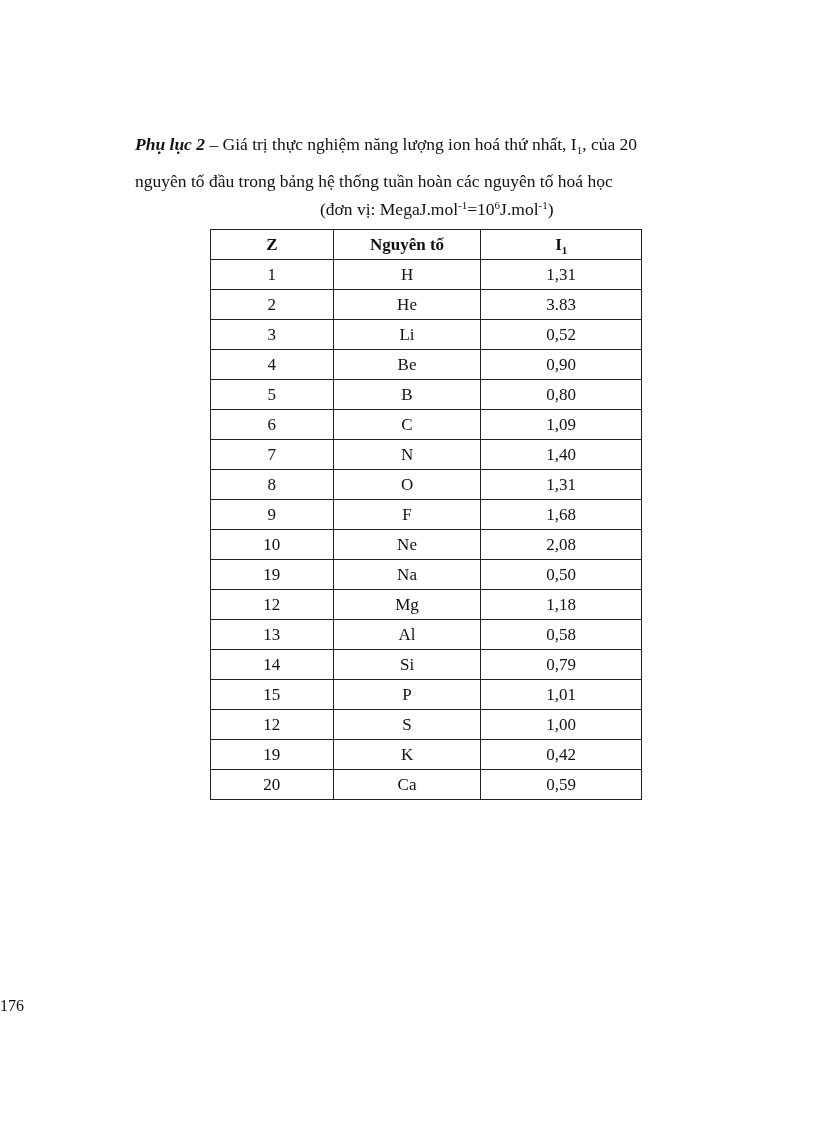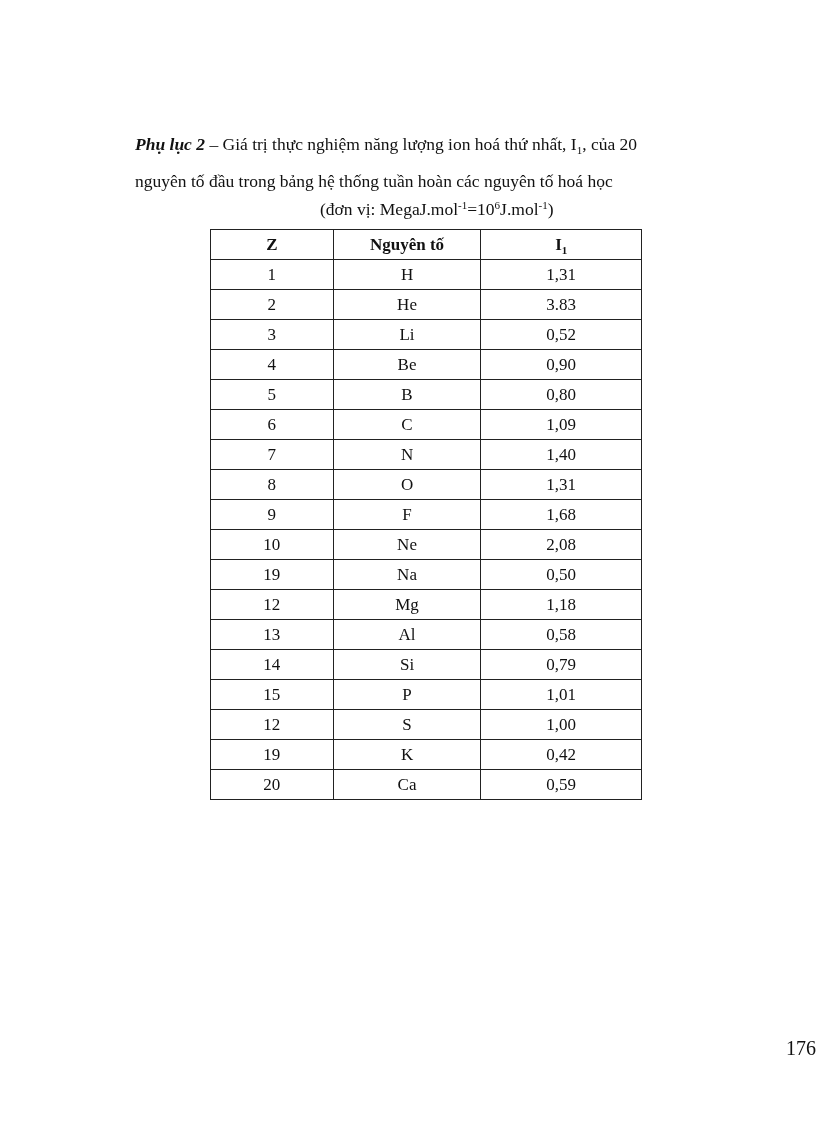--- a/index.html
+++ b/index.html
@@ -48,25 +48,25 @@
       text-align: center;
       vertical-align: middle;
     }
     table.data-table th { font-weight: bold; }
     col.c1 { width: 123px; }
     col.c2 { width: 148px; }
     col.c3 { width: 161px; }
 
     .page-number {
       position: absolute;
-      top: 1037px;
+      top: 997px;
       left: 0;
       width: 896px;
-      text-align: right;
-      font-size: 20px;
+      text-align: left;
+      font-size: 16px;
     }
   </style>
 </head>
 <body>
 
 <div class="caption-line l1">
   <span class="caption-title">Phụ lục 2</span><span> – </span><span>Giá trị thực nghiệm năng lượng ion hoá thứ nhất, I</span><sub>1</sub><span>, của 20</span>
 </div>
 <div class="caption-line l2">nguyên tố đầu trong bảng hệ thống tuần hoàn các nguyên tố hoá học</div>
 <div class="caption-line l3">

